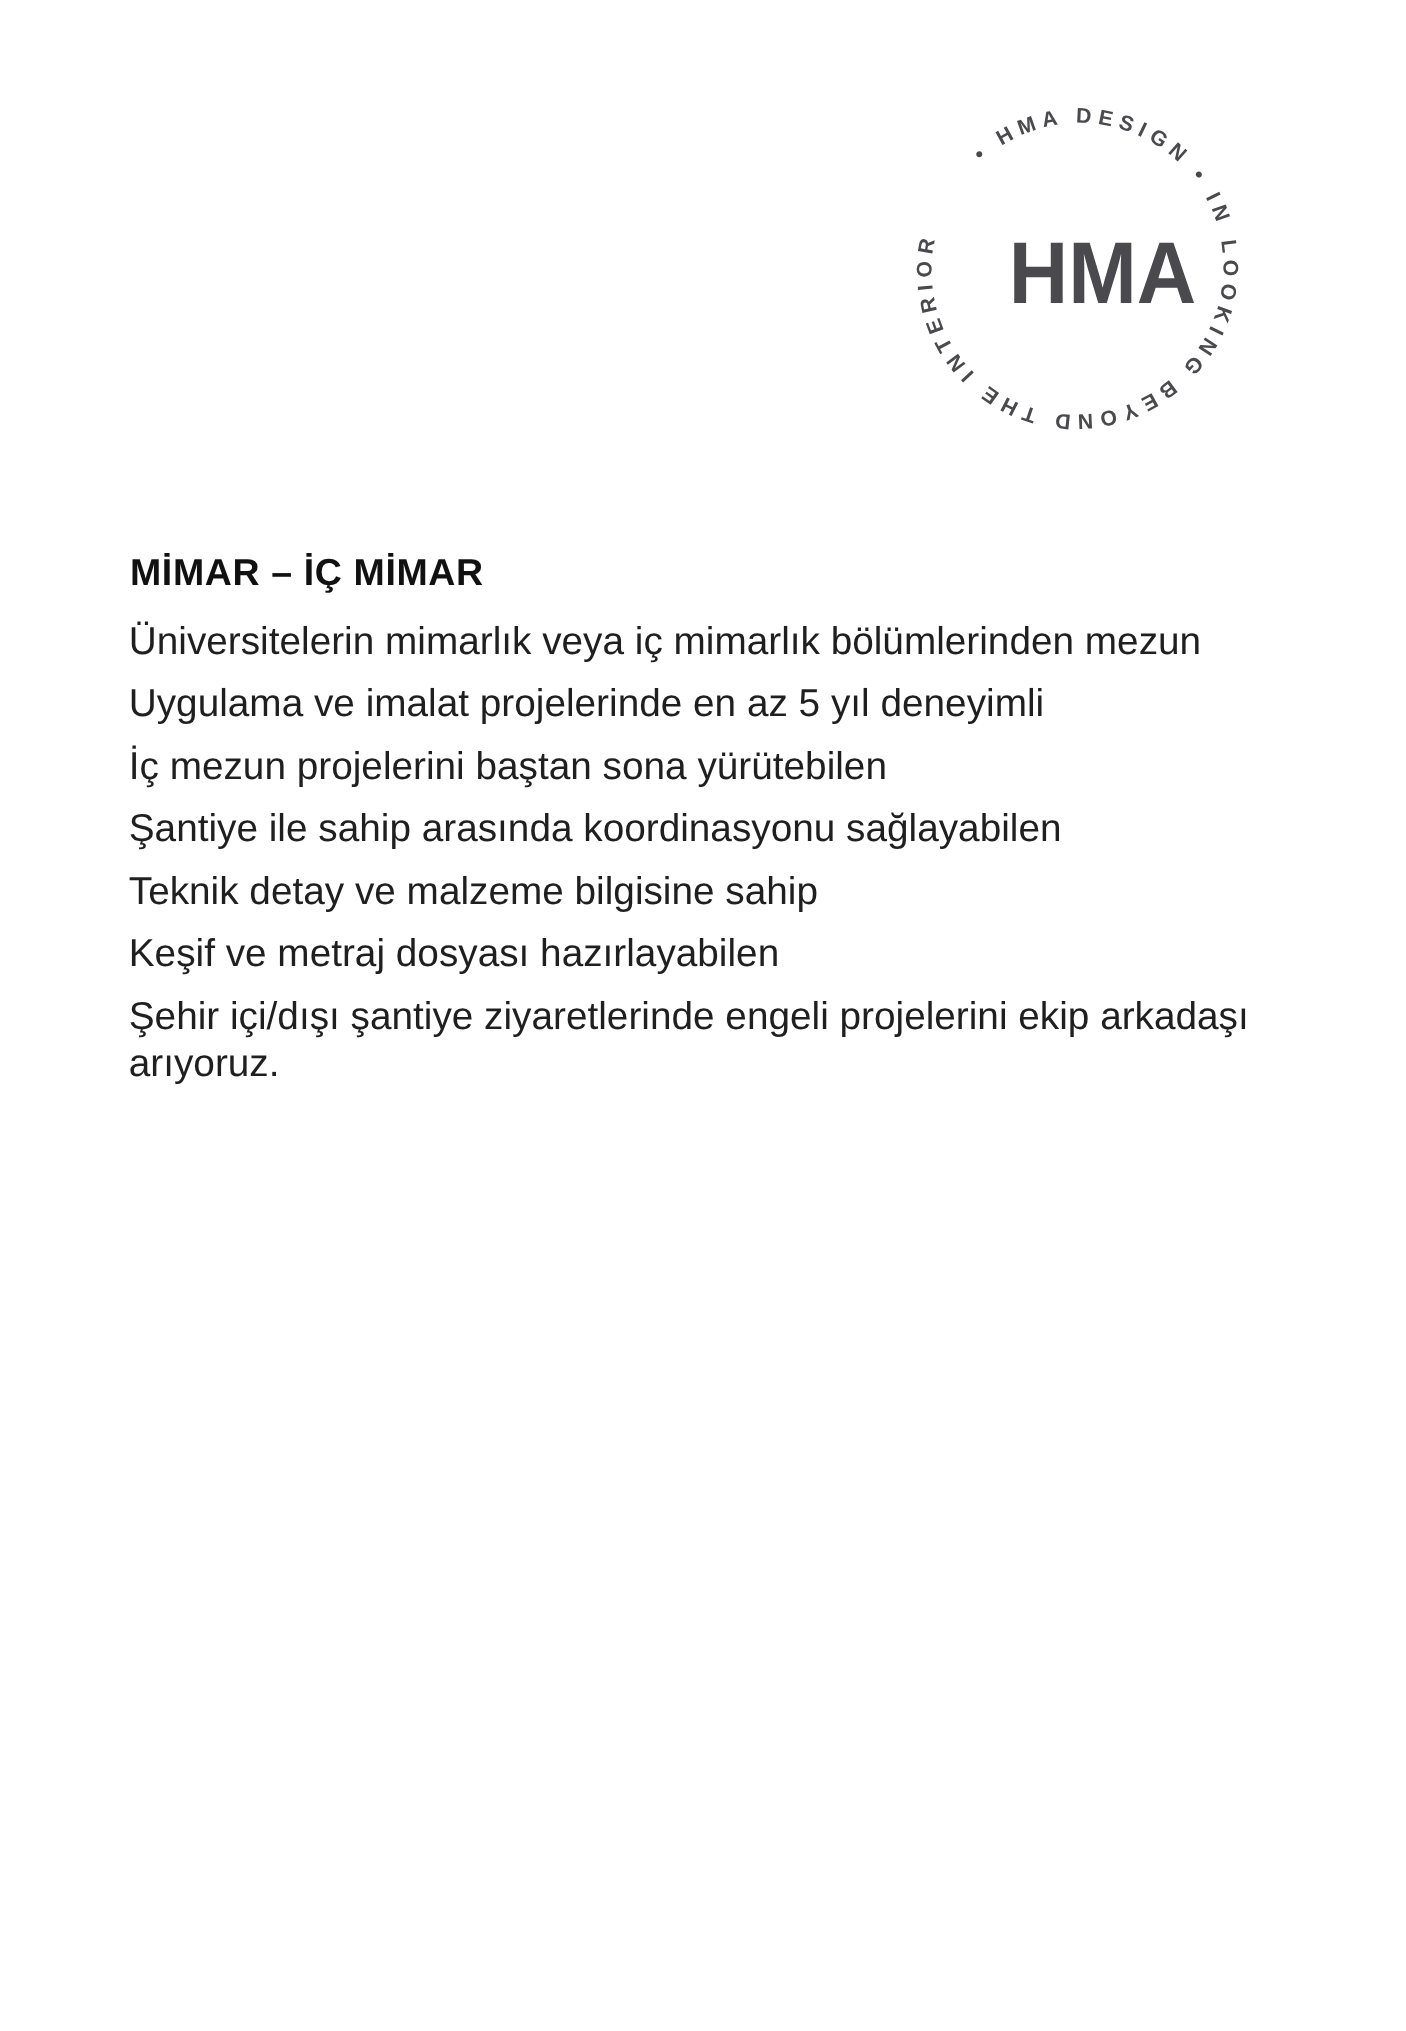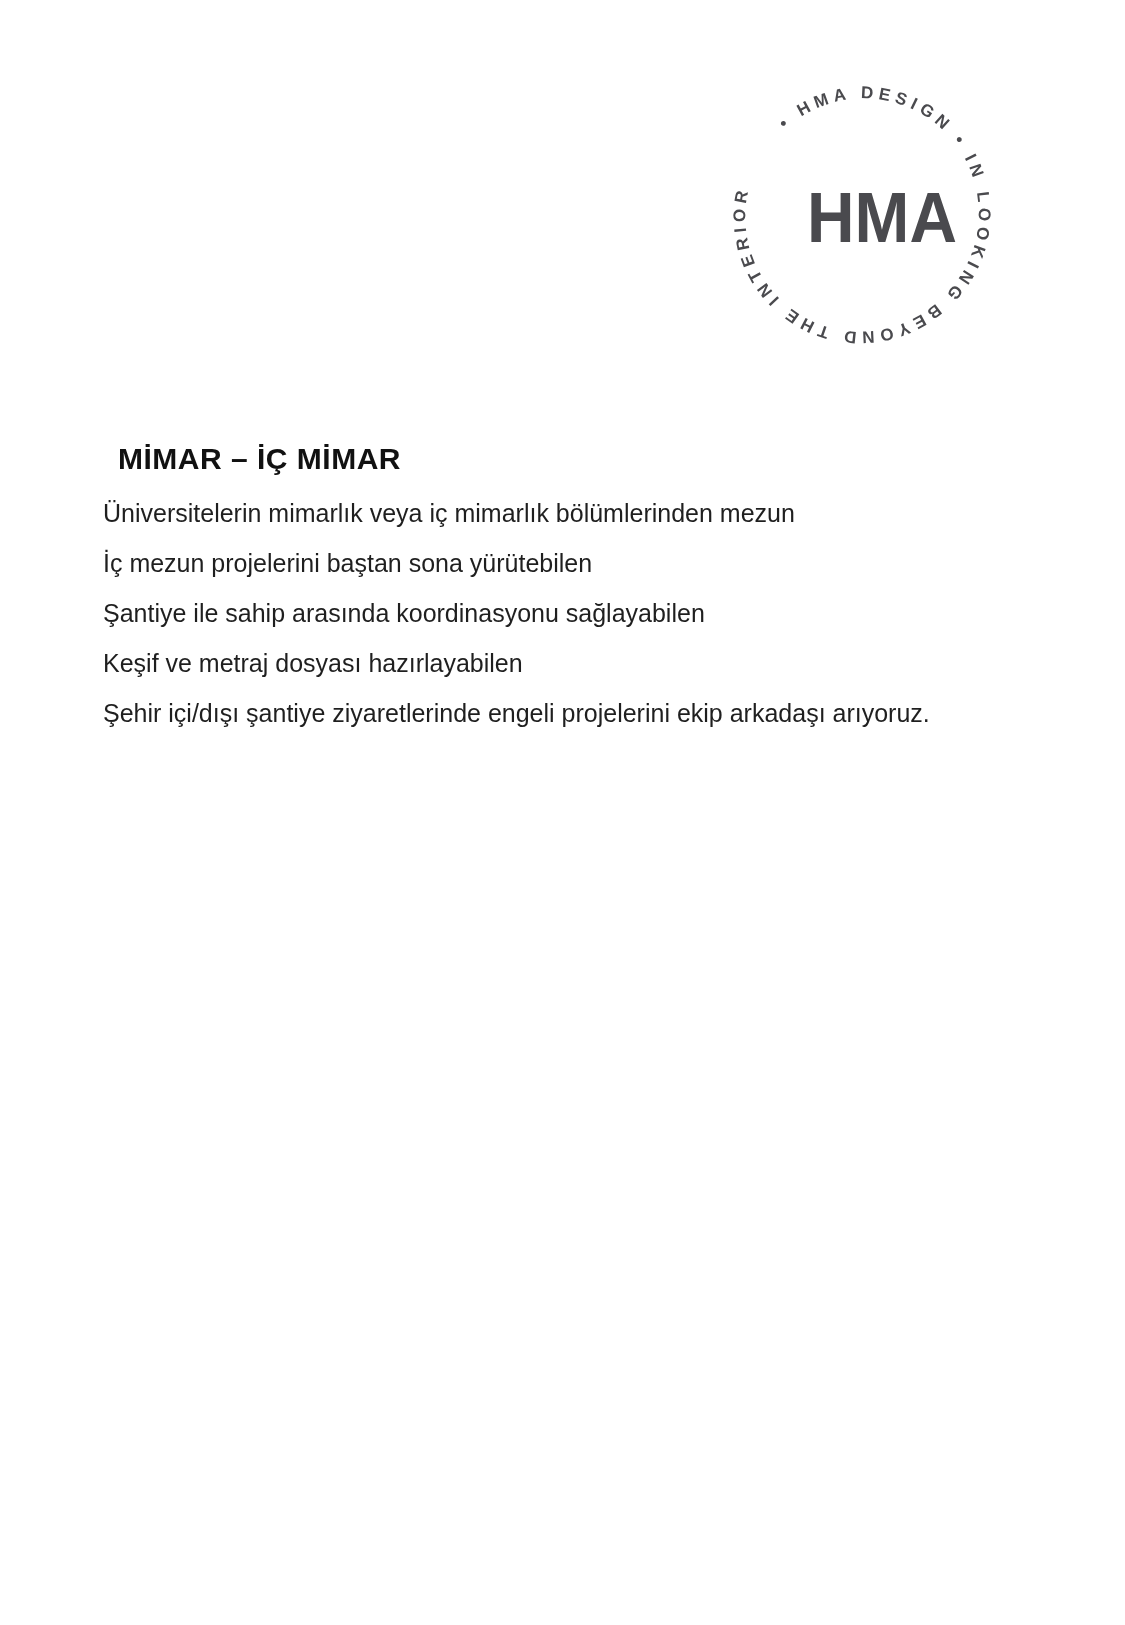--- a/index.html
+++ b/index.html
@@ -34,30 +34,30 @@
   }
 
   
   .content {
     position: absolute;
     left: 103px;
     top: 442px;
     width: 950px;
   }
   .content h1 {
-    margin: 0 0 18px 15px;
+    margin: 0 0 18px 1px;
     font-size: 30px;
     line-height: 34px;
     font-weight: 700;
     letter-spacing: 0.5px;
     color: #111111;
   }
   .content p {
     margin: 12px 0 10px 0;
-    font-size: 25px;
+    font-size: 31px;
     line-height: 38px;
     font-weight: 400;
     color: #1f1f1f;
   }
 </style>
 </head>
 <body>
 
 <div class="page">
 
@@ -69,19 +69,21 @@
       <text class="ring-text" fill="#4a4a4e">
         <textPath href="#ringPath" startOffset="2">• HMA DESIGN • IN LOOKING BEYOND THE INTERIOR</textPath>
       </text>
       <text class="hma-text" x="160" y="167" textLength="150" lengthAdjust="spacingAndGlyphs" fill="#4a4a4e">HMA</text>
     </svg>
   </div>
 
   <main class="content">
     <h1>MİMAR – İÇ MİMAR</h1>
     <p>Üniversitelerin mimarlık veya iç mimarlık bölümlerinden mezun</p>
+    <p>Uygulama ve imalat projelerinde en az 5 yıl deneyimli</p>
     <p>İç mezun projelerini baştan sona yürütebilen</p>
     <p>Şantiye ile sahip arasında koordinasyonu sağlayabilen</p>
+    <p>Teknik detay ve malzeme bilgisine sahip</p>
     <p>Keşif ve metraj dosyası hazırlayabilen</p>
     <p>Şehir içi/dışı şantiye ziyaretlerinde engeli projelerini ekip arkadaşı arıyoruz.</p>
   </main>
 
 </div>
 
 </body></html>

